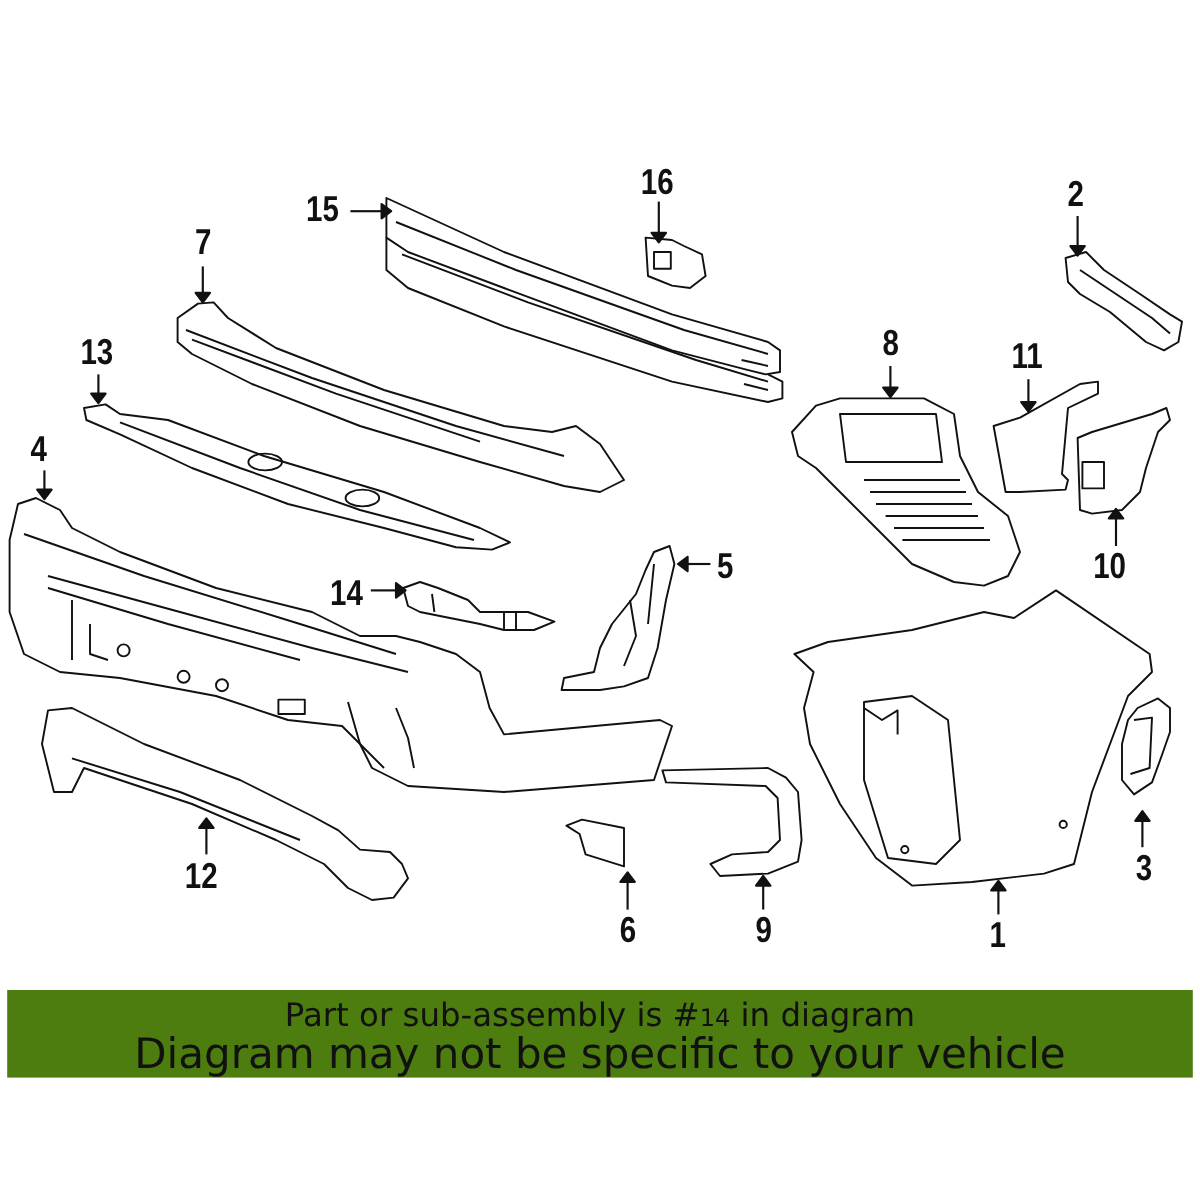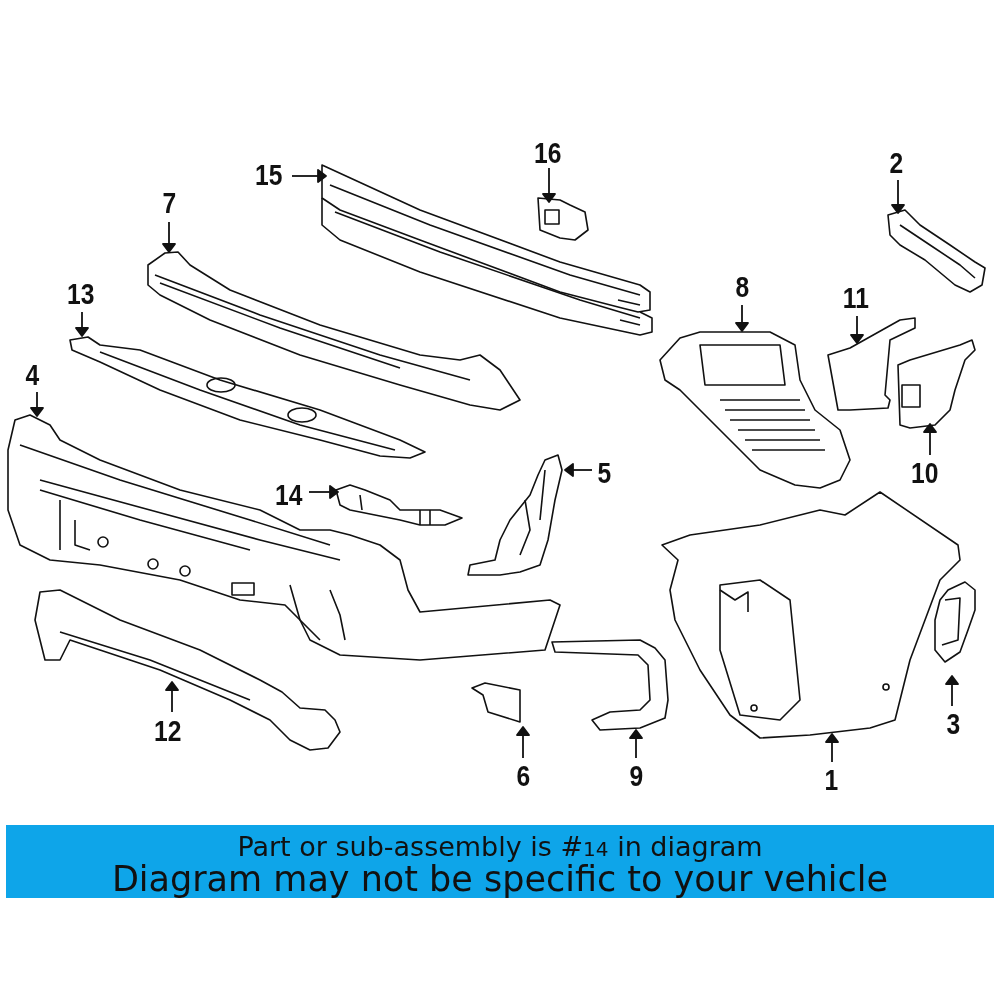--- a/index.html
+++ b/index.html
@@ -1,19 +1,19 @@
 <!DOCTYPE html>
 <html><head>
 <meta charset="utf-8">
 <style>
   html,body{margin:0;padding:0;background:#fff;}
   body{width:1000px;height:1000px;position:relative;overflow:hidden;font-family:"DejaVu Sans",sans-serif;}
   #diagram{position:absolute;left:0;top:0;width:1000px;height:1000px;}
   .callout{position:absolute;font-family:"Liberation Sans",sans-serif;font-weight:bold;font-size:30px;color:#111;line-height:1;transform:scaleX(0.82);transform-origin:center;}
-  .banner{position:absolute;left:6px;top:825px;width:988px;height:73px;background:#0ea5e9;color:#111;text-align:center;}
+  .banner{position:absolute;left:6px;top:825px;width:988px;height:73px;background:#4d7c0f;color:#111;text-align:center;}
   .banner .l1{position:absolute;left:0;right:0;top:6px;font-size:27px;line-height:32px;}
   .banner .l2{position:absolute;left:0;right:0;top:38px;font-size:35px;line-height:32px;}
   .banner .num{font-size:20px;}
 </style>
 </head>
 <body>
 
 <svg id="diagram" viewBox="0 0 1000 1000" xmlns="http://www.w3.org/2000/svg" fill="none" stroke="#111" stroke-width="1.6" stroke-linejoin="round">
 
   <g>

